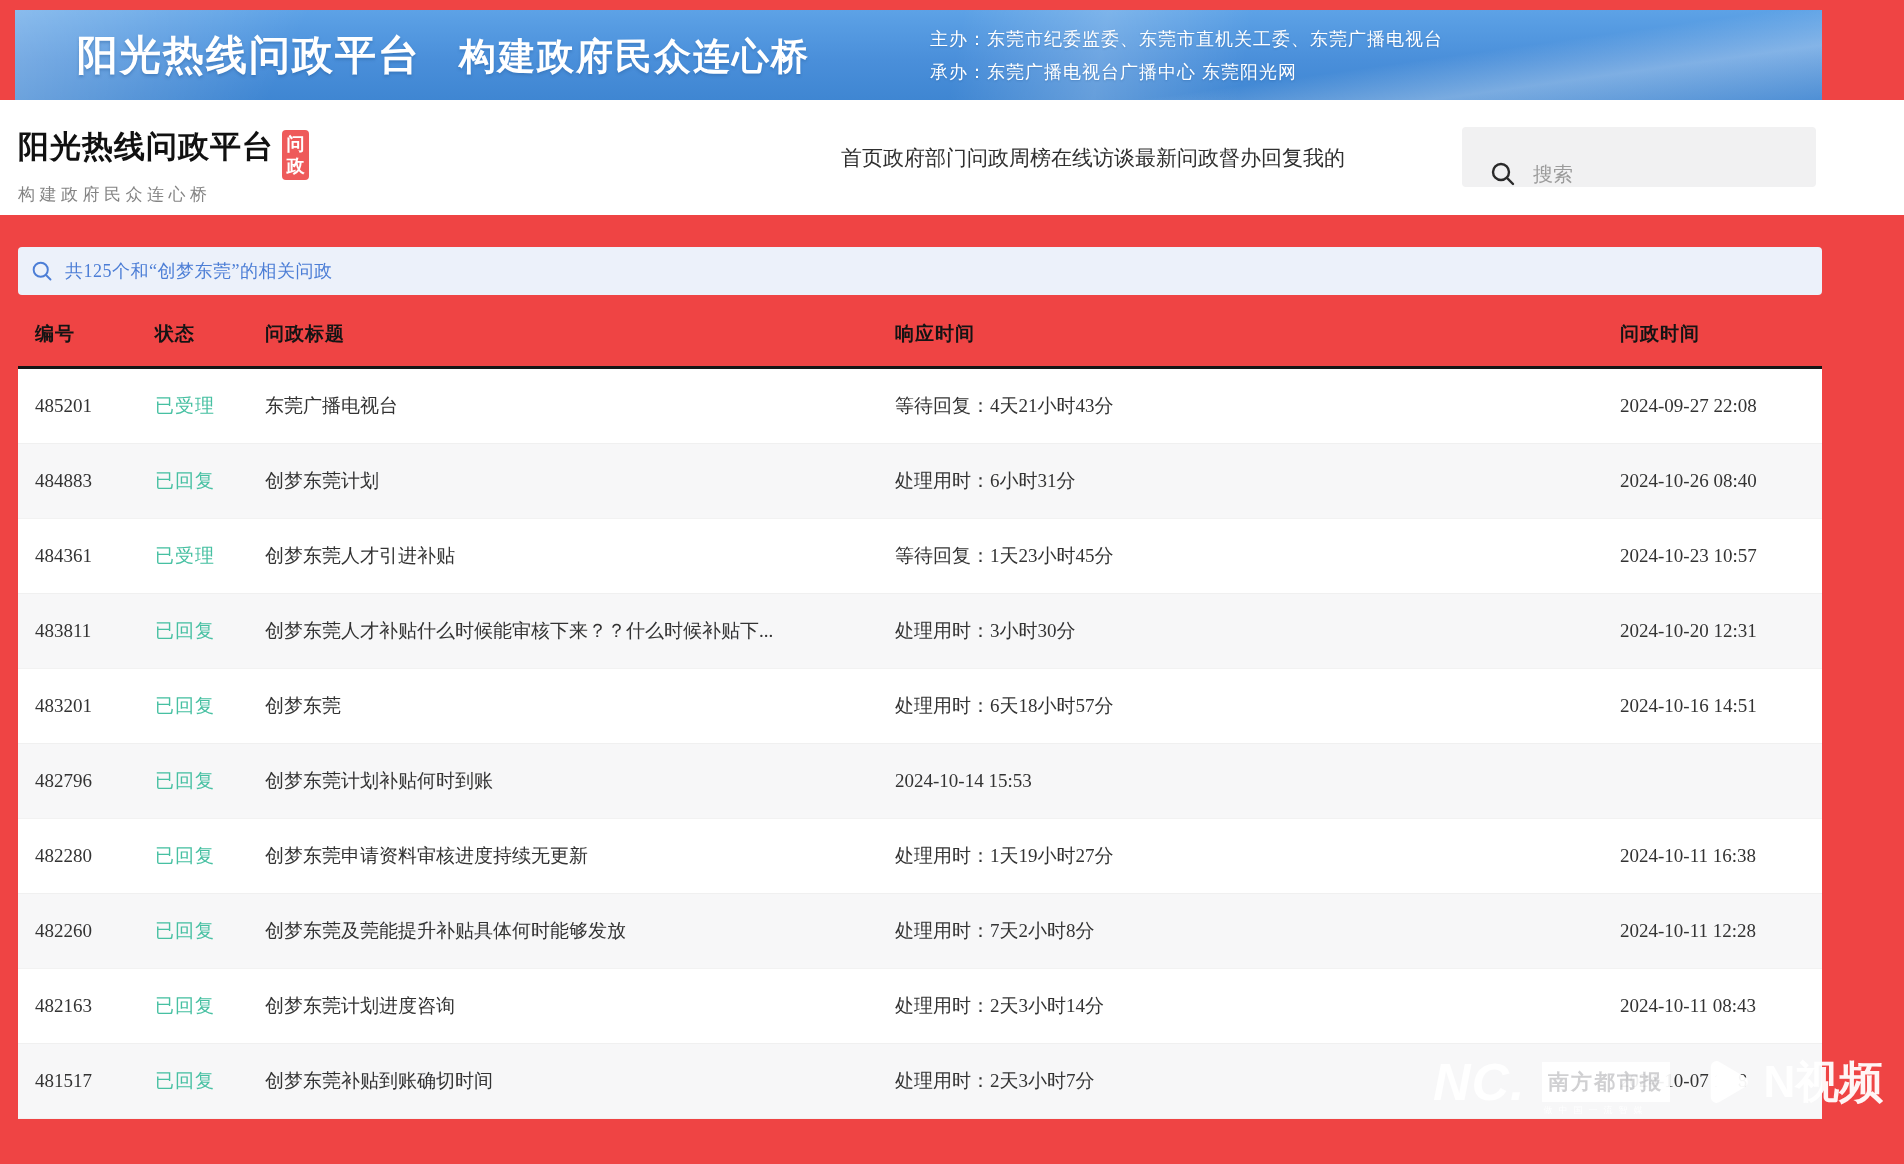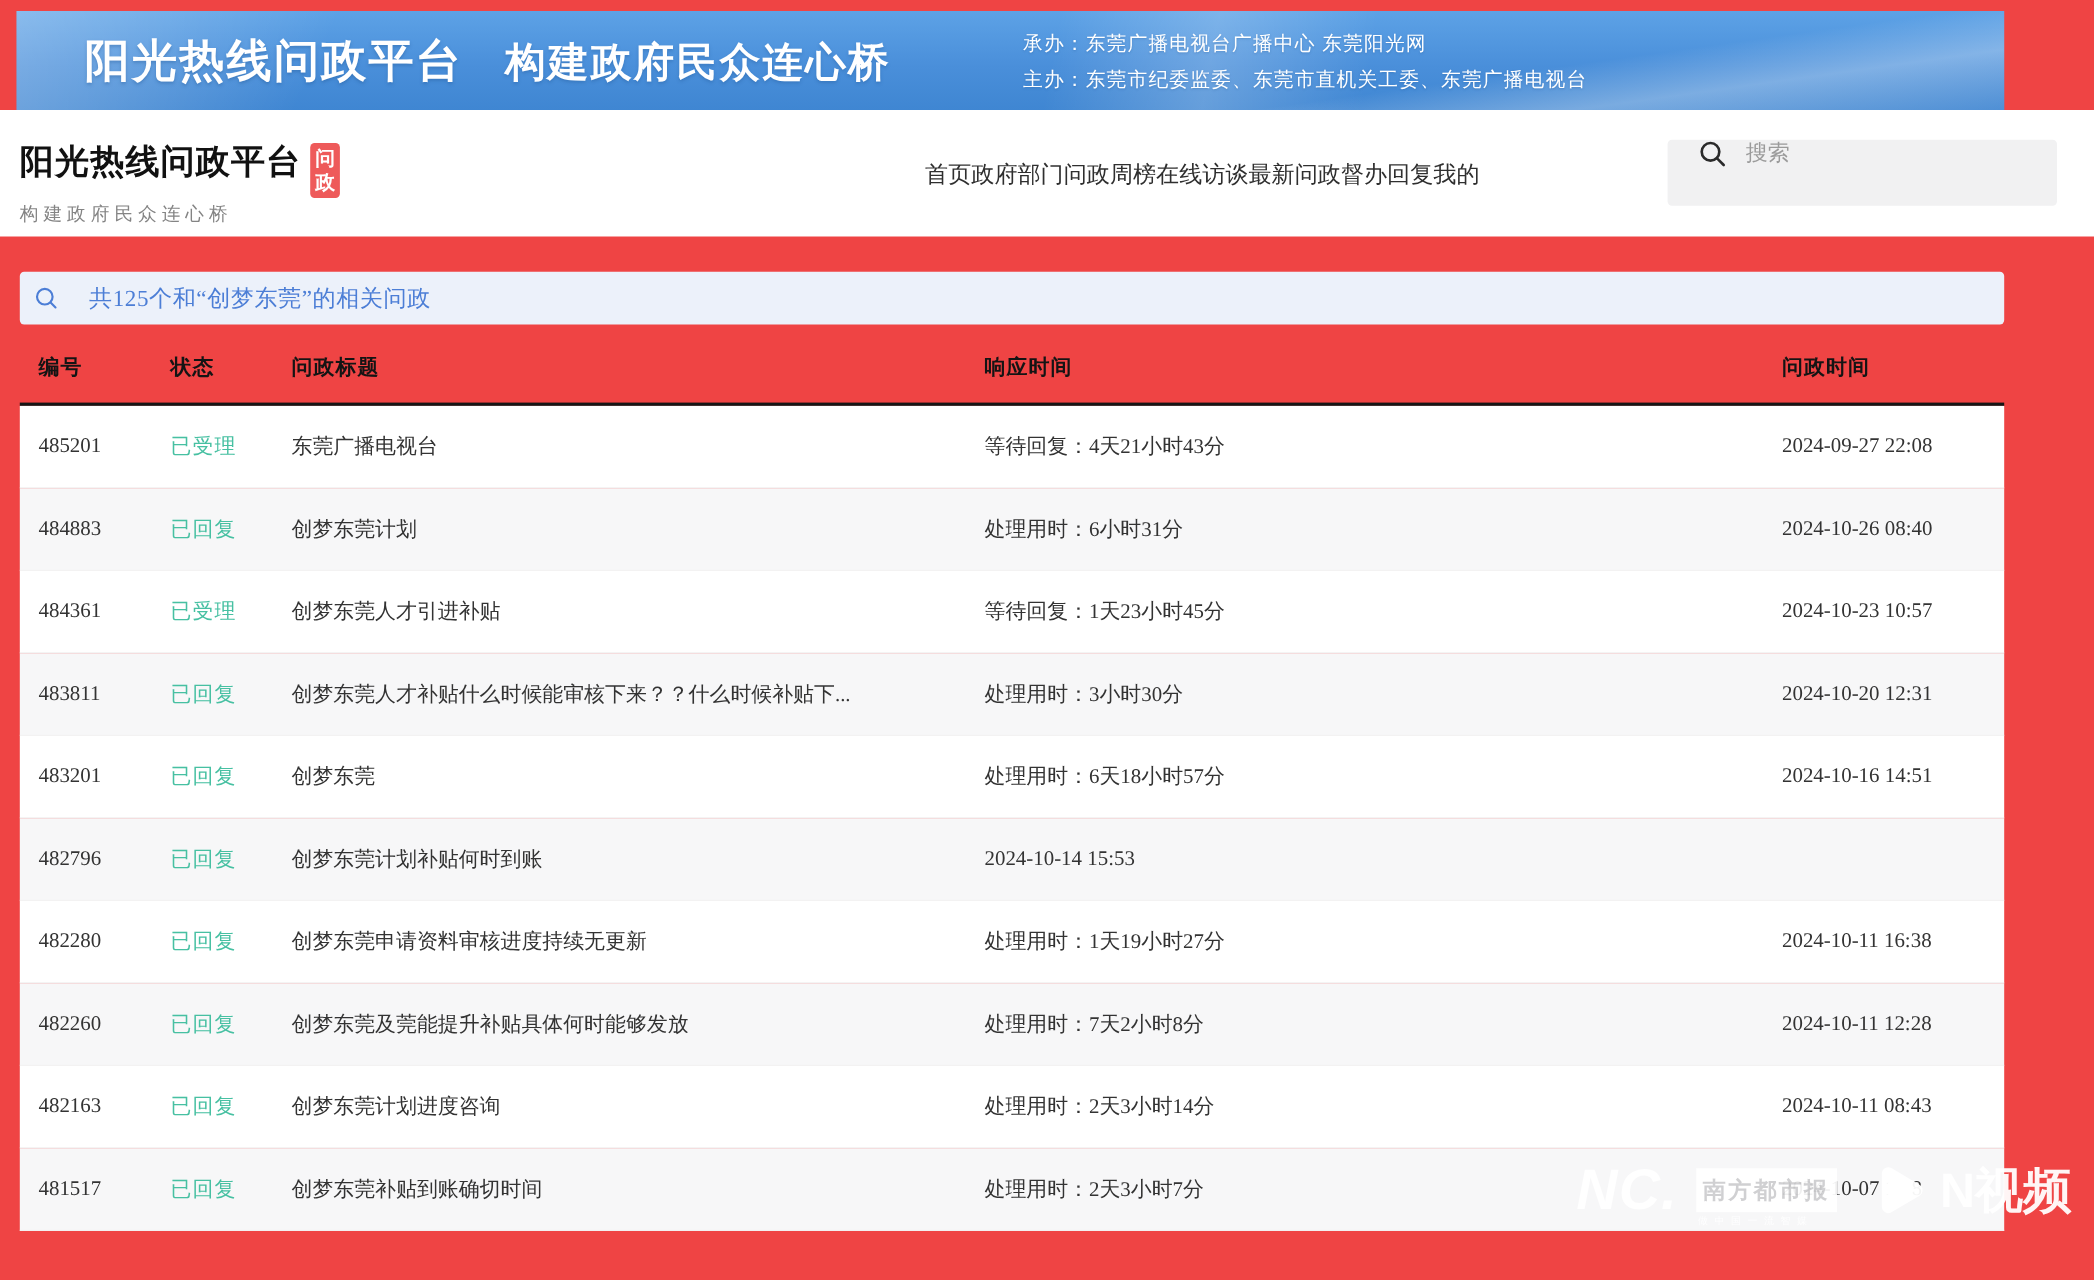--- a/index.html
+++ b/index.html
@@ -28,30 +28,30 @@
   .logo-top{display:flex;align-items:flex-start;}
   .logo-title{font-size:31px;font-weight:800;color:#111;letter-spacing:1px;line-height:34px;}
   .logo-badge{width:27px;height:50px;background:#ee5a5a;border-radius:4px;margin-left:8px;
     display:flex;flex-direction:column;align-items:center;justify-content:center;}
   .logo-badge span{color:#fff;font-size:18px;font-weight:700;line-height:22px;}
   .logo-sub{font-size:17px;color:#848484;letter-spacing:4.5px;margin-top:3px;}
   .menu{position:absolute;left:330px;top:0;width:1015px;height:115px;
     display:flex;justify-content:flex-end;align-items:center;}
   .menu-item{font-size:21px;color:#2f2f2f;text-decoration:none;cursor:pointer;
     font-family:"Liberation Serif","DejaVu Serif",serif;}
-  .searchbox{position:absolute;left:1516px;top:27px;width:354px;height:60px;background:#f1f1f2;
-    border-radius:4px;display:flex;align-items:flex-start;padding-left:28px;box-sizing:border-box;cursor:text;}
+  .searchbox{position:absolute;left:1462px;top:27px;width:354px;height:60px;background:#f1f1f2;
+    border-radius:4px;display:flex;align-items:flex-end;padding-left:28px;box-sizing:border-box;cursor:text;}
   .searchbox input{border:none;outline:none;background:transparent;font-size:20px;color:#333;
     margin-left:15px;width:260px;font-family:"Liberation Sans","DejaVu Sans",sans-serif;}
   .searchbox input::placeholder{color:#9b9b9b;}
 
   
   .resultbar{position:absolute;left:18px;top:247px;width:1804px;height:48px;background:#ecf1fa;
     border-radius:4px;display:flex;align-items:center;padding-left:13px;box-sizing:border-box;}
-  .resultbar .txt{color:#4c7ed6;font-size:21px;margin-left:27px;letter-spacing:.5px;}
+  .resultbar .txt{color:#4c7ed6;font-size:18px;margin-left:11px;letter-spacing:.5px;}
 
   
   .table{position:absolute;left:18px;top:301px;width:1804px;}
   .thead,.trow{display:grid;grid-template-columns:120px 110px 630px 725px 1fr;
     align-items:center;padding-left:17px;box-sizing:border-box;}
   .thead{height:68px;border-bottom:3px solid #161616;}
   .thead span{font-size:19px;font-weight:700;color:#141414;letter-spacing:1px;}
   .trow{height:75px;background:#fff;border-bottom:1px solid #f0f0f0;font-size:19px;color:#333;cursor:pointer;}
   .trow.alt{background:#f7f7f8;border-bottom:1px solid #f2f2f2;}
   .c{white-space:nowrap;overflow:hidden;}
@@ -76,22 +76,22 @@
 <body>
 
 <div class="page">
 
   <div class="banner">
     <div class="banner-title-row">
       <span class="b-title">阳光热线问政平台</span>
       <span class="b-slogan">构建政府民众连心桥</span>
     </div>
     <div class="banner-org">
+      <div>主办：东莞市纪委监委、东莞市直机关工委、东莞广播电视台</div>
       <div>承办：东莞广播电视台广播中心 东莞阳光网</div>
-      <div>主办：东莞市纪委监委、东莞市直机关工委、东莞广播电视台</div>
     </div>
   </div>
 
   <div class="topnav">
     <div class="logo">
       <div class="logo-top">
         <span class="logo-title">阳光热线问政平台</span>
         <span class="logo-badge">
           <span>问</span>
           <span>政</span>

